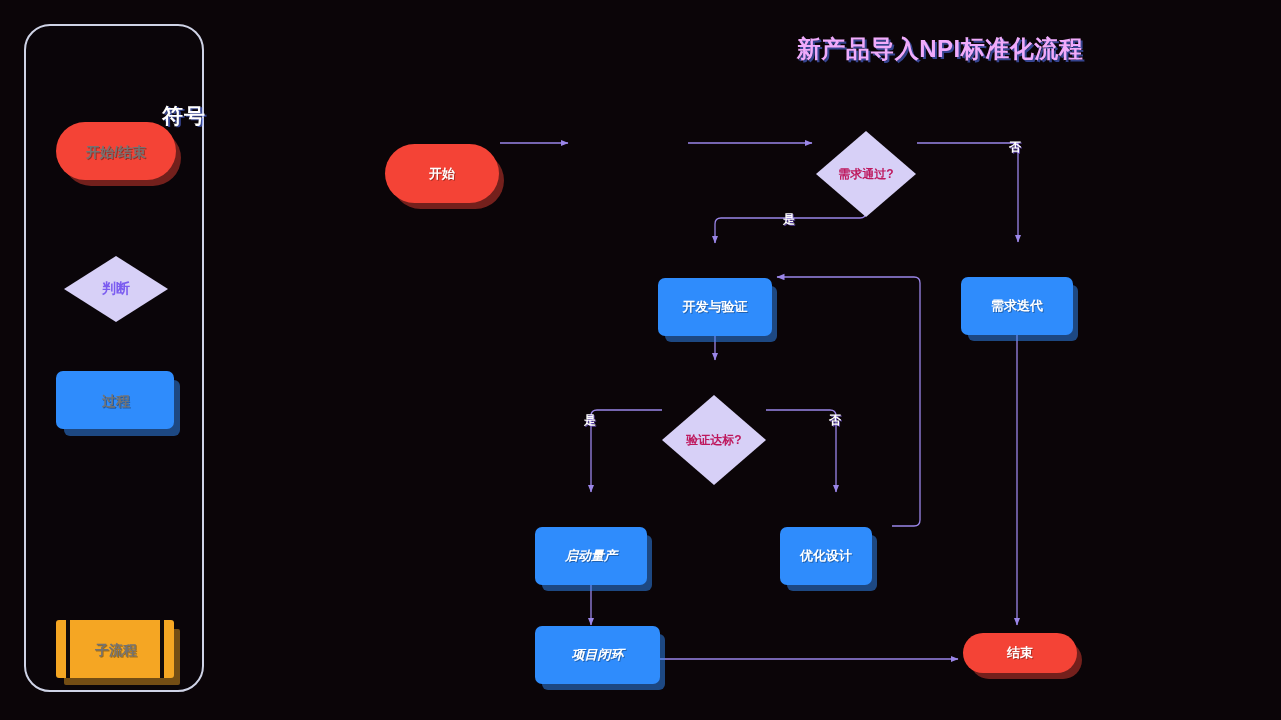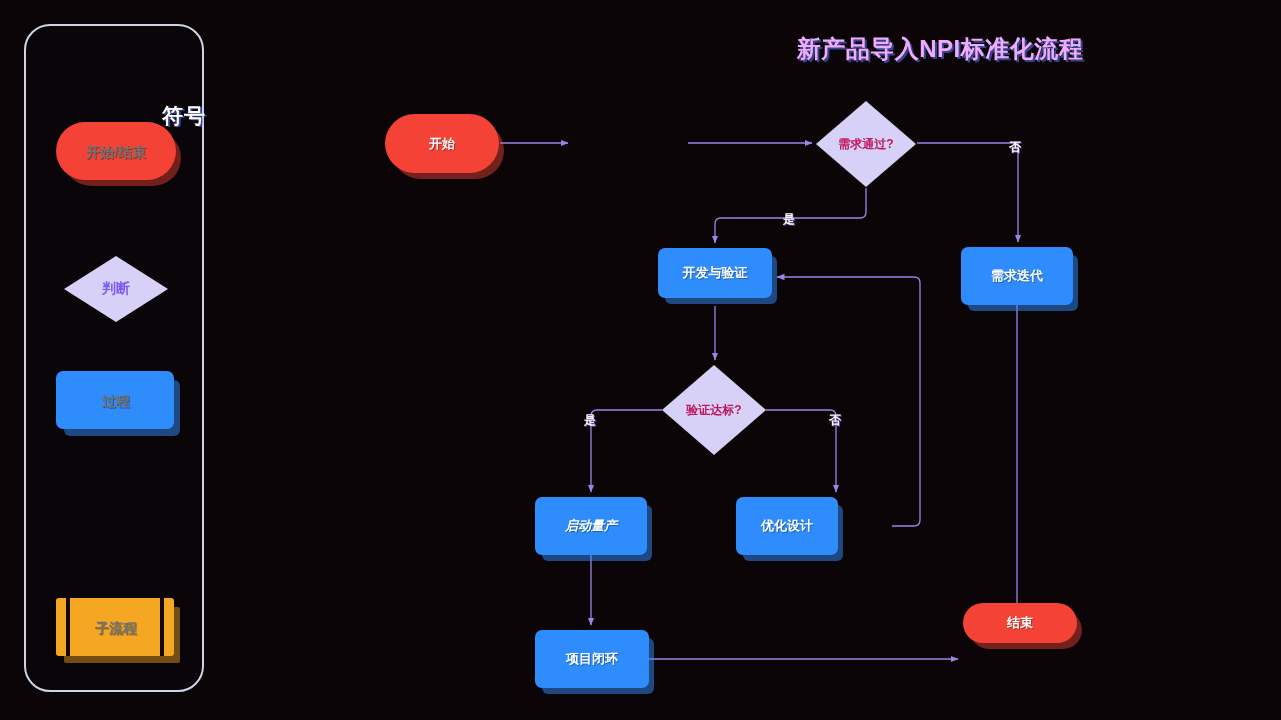--- a/index.html
+++ b/index.html
@@ -72,21 +72,21 @@
   .dec-text{color:#7b5cf0 !important;text-shadow:none !important;}
 
   
   #chart-title{
     position:absolute;left:640px;top:33px;width:600px;text-align:center;
     color:#f0abfc;font-size:24px;font-weight:bold;letter-spacing:.5px;
     text-shadow:2px 2px 0 rgba(90,120,255,.55);
   }
 
   
-  .node{position:absolute;box-sizing:border-box;z-index:4;}
+  .node{position:absolute;box-sizing:border-box;z-index:4;margin-top:30px;}
   .node .txt{
     position:absolute;inset:0;display:flex;align-items:center;justify-content:center;
     font-size:13px;font-weight:bold;color:#ffffff;z-index:3;
     text-shadow:1px 1px 0 rgba(0,0,0,.3);
   }
   .n-term{
     border-radius:40px;background:#f44336;
     box-shadow:6px 7px 0 -1px rgba(244,67,54,.45);
   }
   .n-proc{
@@ -130,21 +130,21 @@
     </div>
 
     <div class="lg" style="top:345px">
       <div class="lg-inner">
         <div class="shape-proc"></div>
         <div class="lg-label">过程</div>
       </div>
     </div>
 
 
-    <div class="lg" style="top:572px">
+    <div class="lg" style="top:594px">
       <div class="lg-inner">
         <div class="shape-sub"></div>
         <div class="lg-label">子流程</div>
       </div>
     </div>
   </div>
 
   <div id="chart-title">新产品导入NPI标准化流程</div>
 
   <svg id="edges" viewBox="0 0 1281 720">
@@ -174,37 +174,37 @@
 
 
   <div class="node n-dec" style="left:816px;top:101px;width:100px;height:86px;">
     <div class="txt">需求通过?</div>
   </div>
 
   <div class="node n-proc" style="left:961px;top:247px;width:112px;height:58px;padding-left:40px;">
     <div class="txt">需求迭代</div>
   </div>
 
-  <div class="node n-proc" style="left:658px;top:248px;width:114px;height:50px;">
+  <div class="node n-proc" style="left:658px;top:248px;width:114px;height:58px;">
     <div class="txt">开发与验证</div>
   </div>
 
   <div class="node n-dec" style="left:662px;top:365px;width:104px;height:90px;">
     <div class="txt">验证达标?</div>
   </div>
 
   <div class="node n-proc" style="left:535px;top:497px;width:112px;height:58px;font-style:italic;">
     <div class="txt">启动量产</div>
   </div>
 
-  <div class="node n-proc" style="left:736px;top:497px;width:102px;height:58px;">
+  <div class="node n-proc" style="left:780px;top:497px;width:92px;height:58px;">
     <div class="txt">优化设计</div>
   </div>
 
-  <div class="node n-proc" style="left:535px;top:630px;width:114px;height:58px;">
+  <div class="node n-proc" style="left:535px;top:596px;width:125px;height:58px;font-style:italic;">
     <div class="txt">项目闭环</div>
   </div>
 
   <div class="node n-term" style="left:963px;top:603px;width:114px;height:40px;">
     <div class="txt">结束</div>
   </div>
 
   <div class="elabel" style="left:1009px;top:139px">否</div>
   <div class="elabel" style="left:783px;top:211px">是</div>
   <div class="elabel" style="left:584px;top:412px">是</div>

